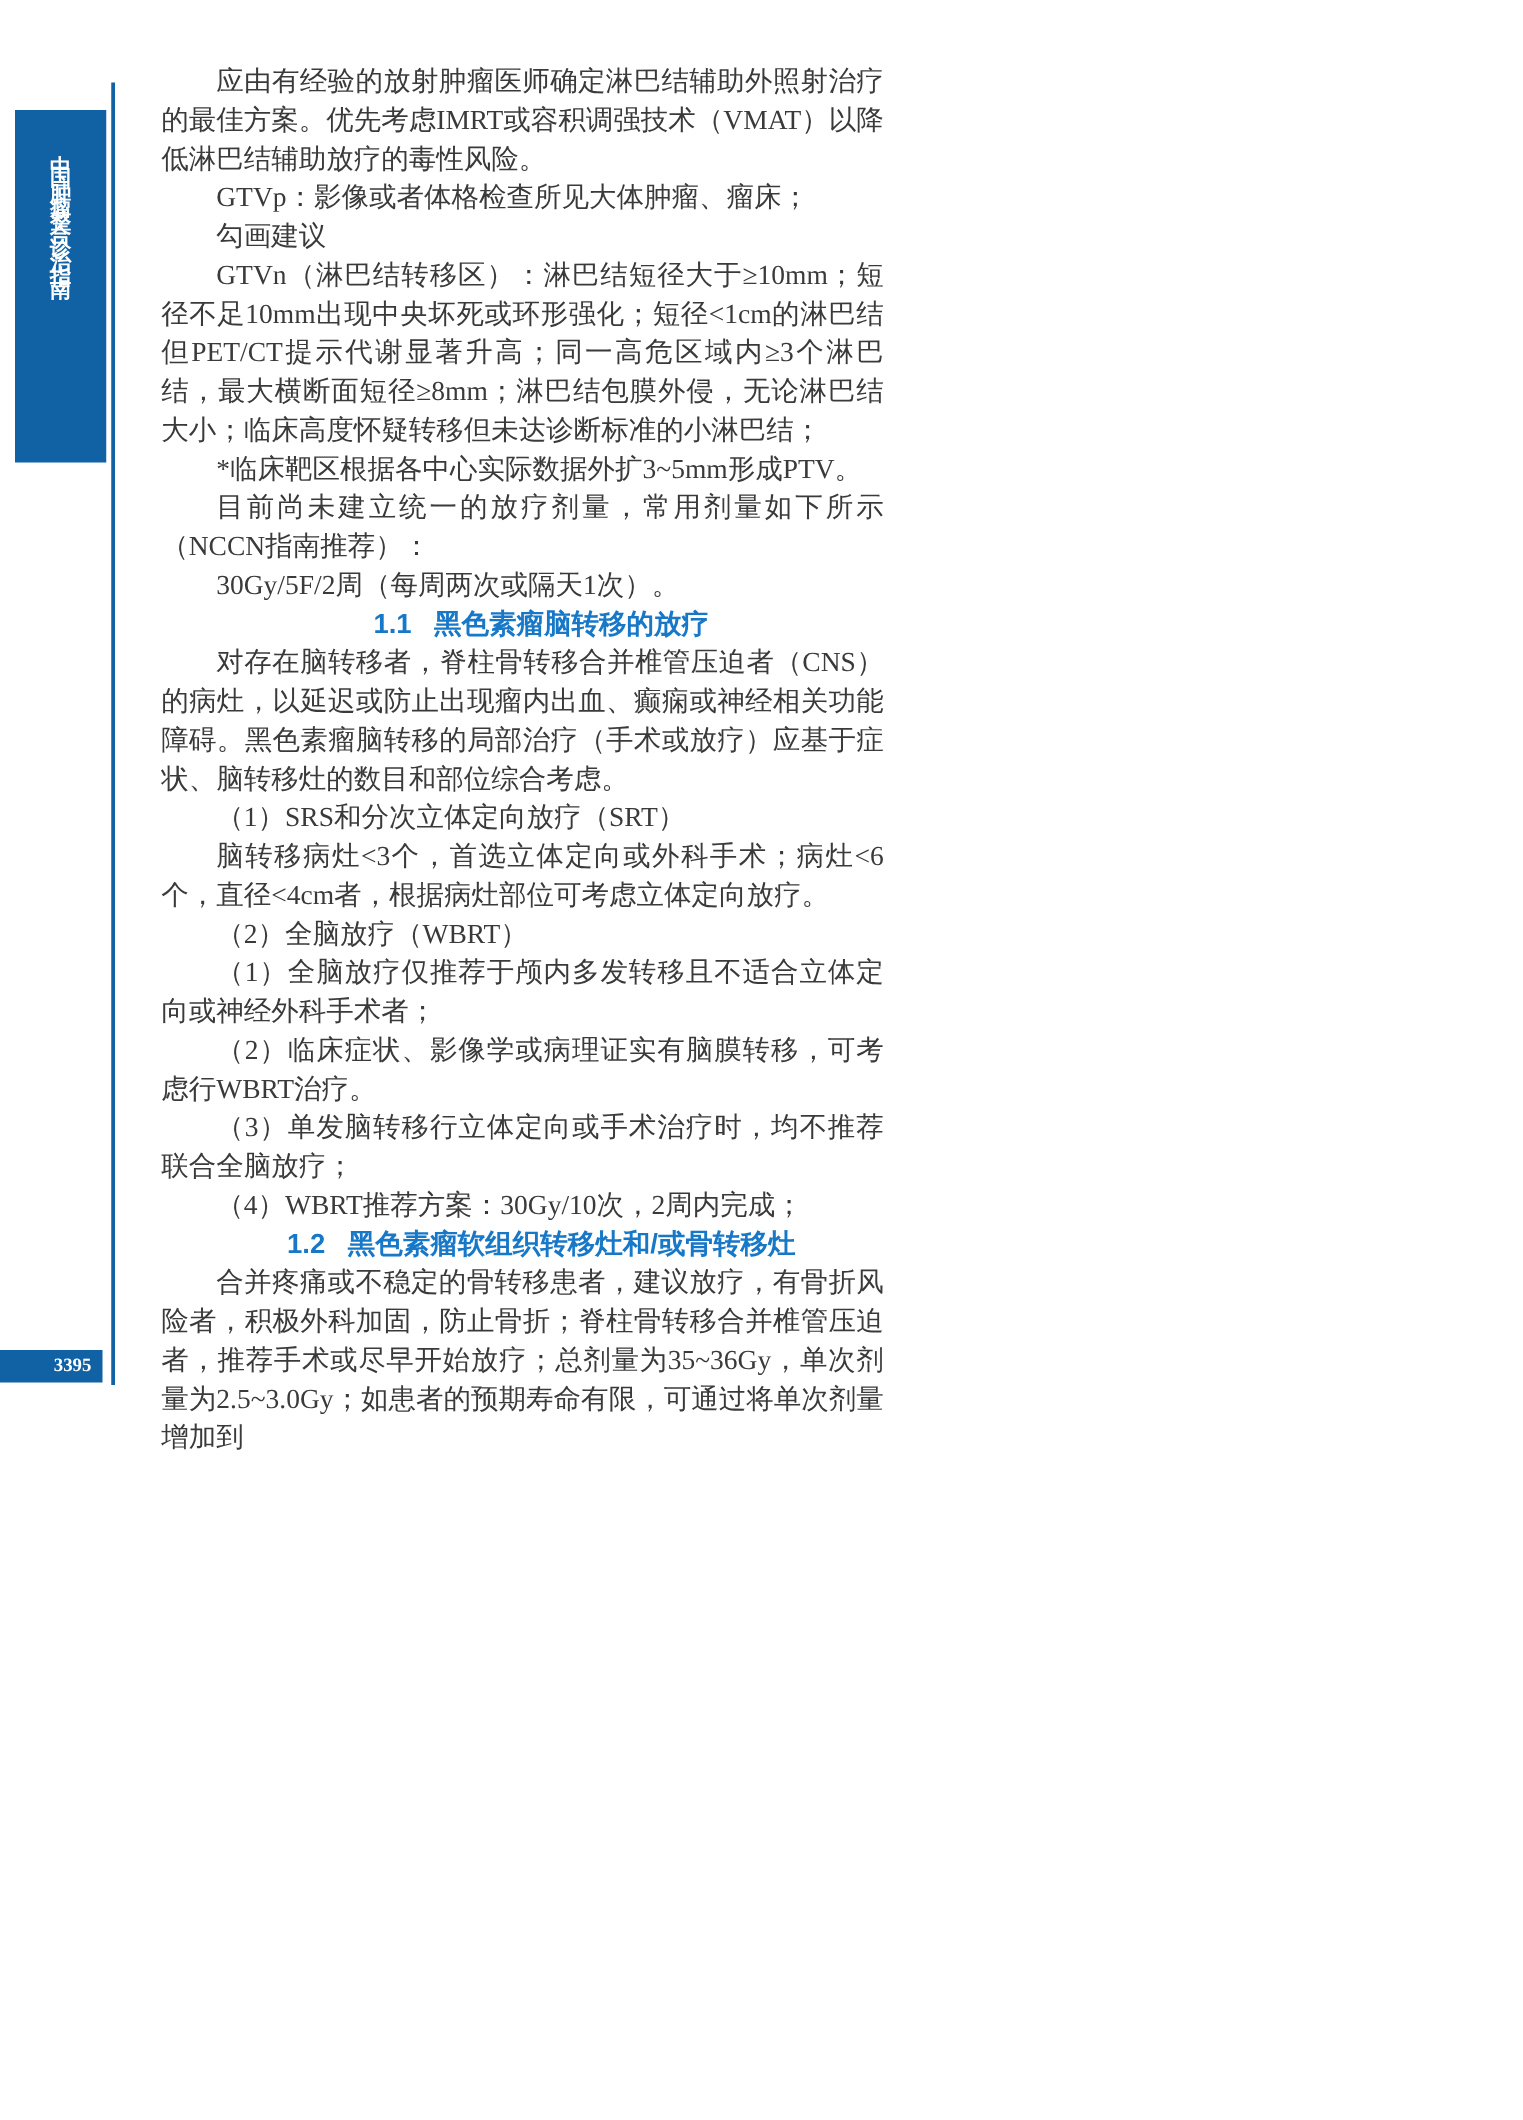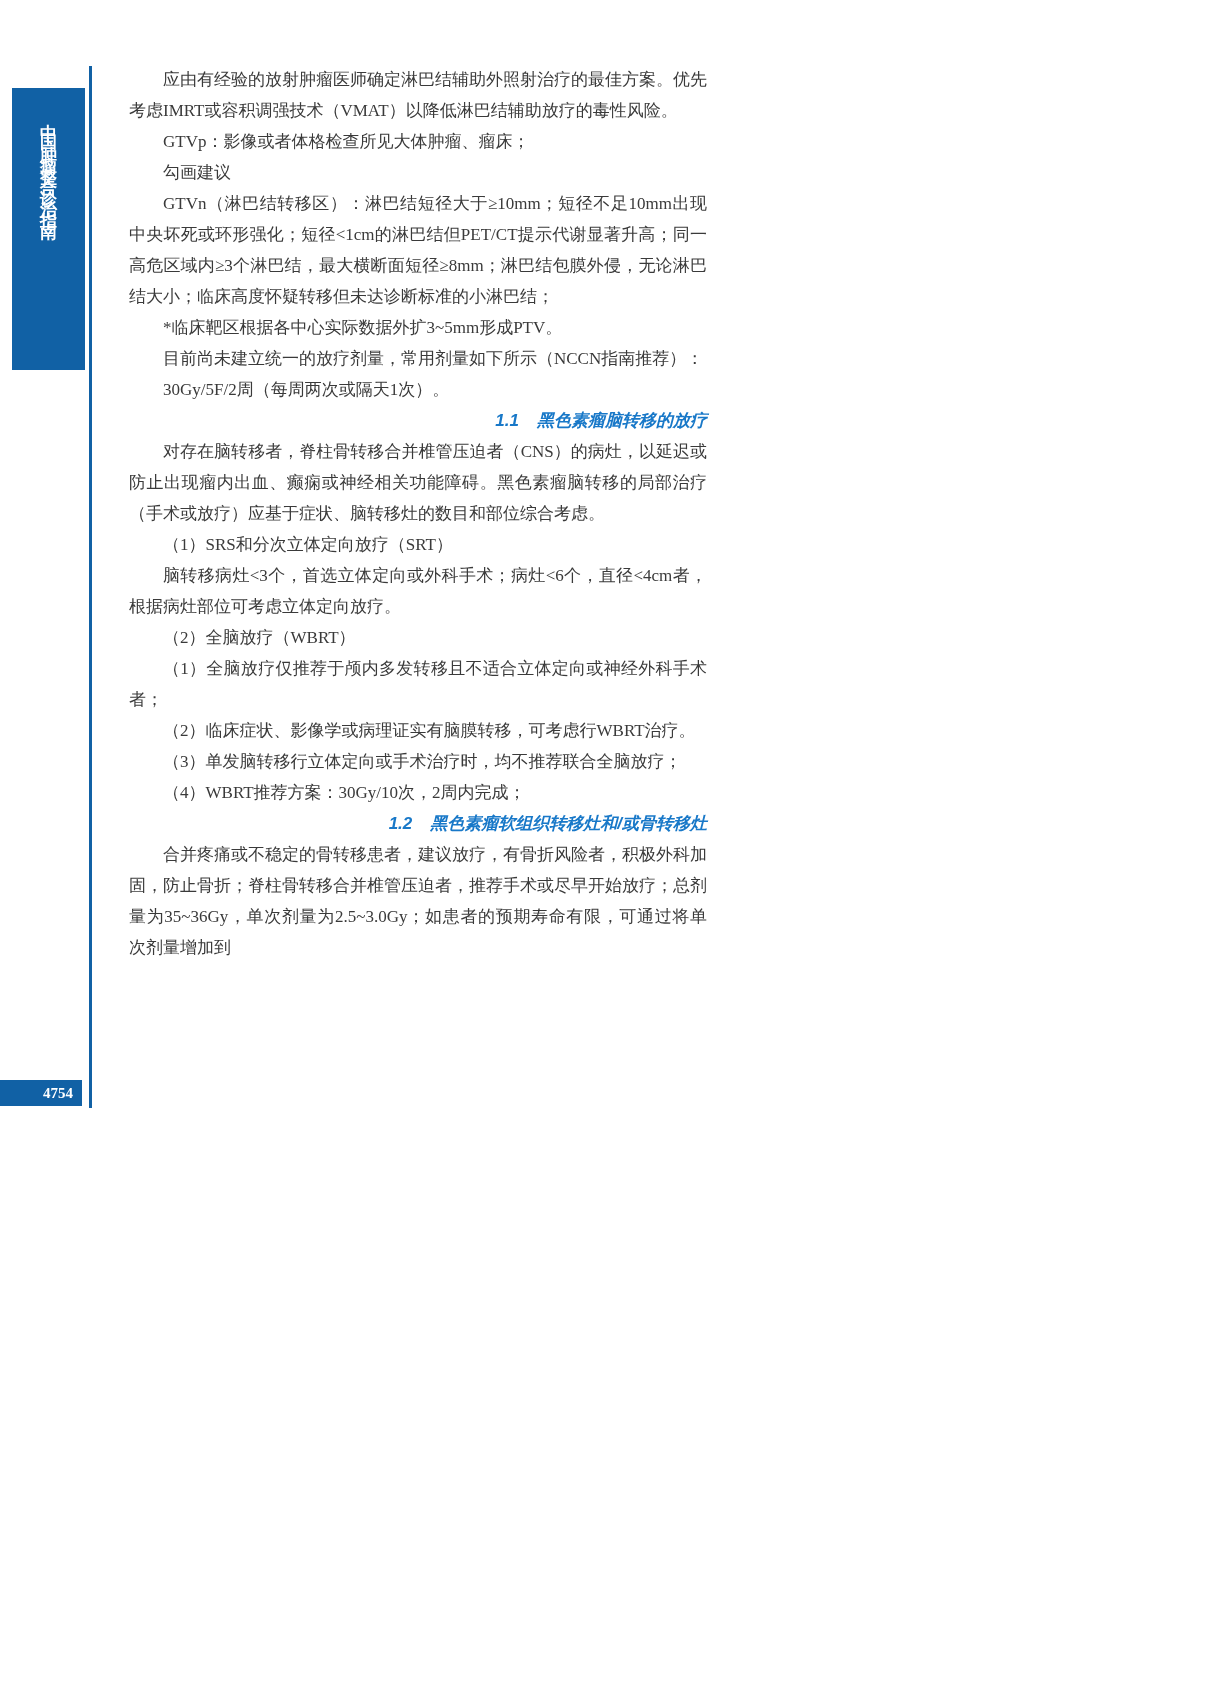--- a/index.html
+++ b/index.html
@@ -36,51 +36,50 @@
     position:absolute;left:0;top:1080px;
     width:82px;height:26px;
     background:var(--blue,#1161a5);
     color:#ffffff;
     display:flex;align-items:center;justify-content:flex-end;
     padding-right:9px;box-sizing:border-box;
     font-family:"Liberation Serif","DejaVu Serif",serif;
     font-weight:bold;font-size:15px;
   }
   .doc-body{
-    position:absolute;left:129px;top:64px;
+    position:absolute;left:129px;top:49px;
     width:578px;
-    font-size:17px;line-height:31px;
+    font-size:22px;line-height:31px;
     color:var(--body-text,#3a3a3a);
     text-align:justify;
   }
   .para{margin:0;text-indent:2em;}
   .heading{
     margin:0;
     color:var(--heading-blue,#1878c8);
     font-family:"Liberation Sans","DejaVu Sans",sans-serif;
     font-weight:bold;
     text-indent:0;
     padding-left:30px;
-    text-align:right;
-    font-style:italic;
+    text-align:center;
   }
   .hnum{margin-right:18px;}
 </style>
 </head>
 <body>
 
 <div class="page">
   <div class="sidebar-box">
     <div class="sidebar-text">中国肿瘤整合诊治指南</div>
   </div>
 
   <div class="vrule"></div>
 
   <div class="page-badge">
-    <span>4754</span>
+    <span>3395</span>
   </div>
 
   <div class="doc-body" id="doc-body">
       <div class="para">应由有经验的放射肿瘤医师确定淋巴结辅助外照射治疗的最佳方案。优先考虑IMRT或容积调强技术（VMAT）以降低淋巴结辅助放疗的毒性风险。</div>
       <div class="para">GTVp：影像或者体格检查所见大体肿瘤、瘤床；</div>
       <div class="para">勾画建议</div>
       <div class="para">GTVn（淋巴结转移区）：淋巴结短径大于≥10mm；短径不足10mm出现中央坏死或环形强化；短径&lt;1cm的淋巴结但PET/CT提示代谢显著升高；同一高危区域内≥3个淋巴结，最大横断面短径≥8mm；淋巴结包膜外侵，无论淋巴结大小；临床高度怀疑转移但未达诊断标准的小淋巴结；</div>
       <div class="para">*临床靶区根据各中心实际数据外扩3~5mm形成PTV。</div>
       <div class="para">目前尚未建立统一的放疗剂量，常用剂量如下所示（NCCN指南推荐）：</div>
       <div class="para">30Gy/5F/2周（每周两次或隔天1次）。</div>

